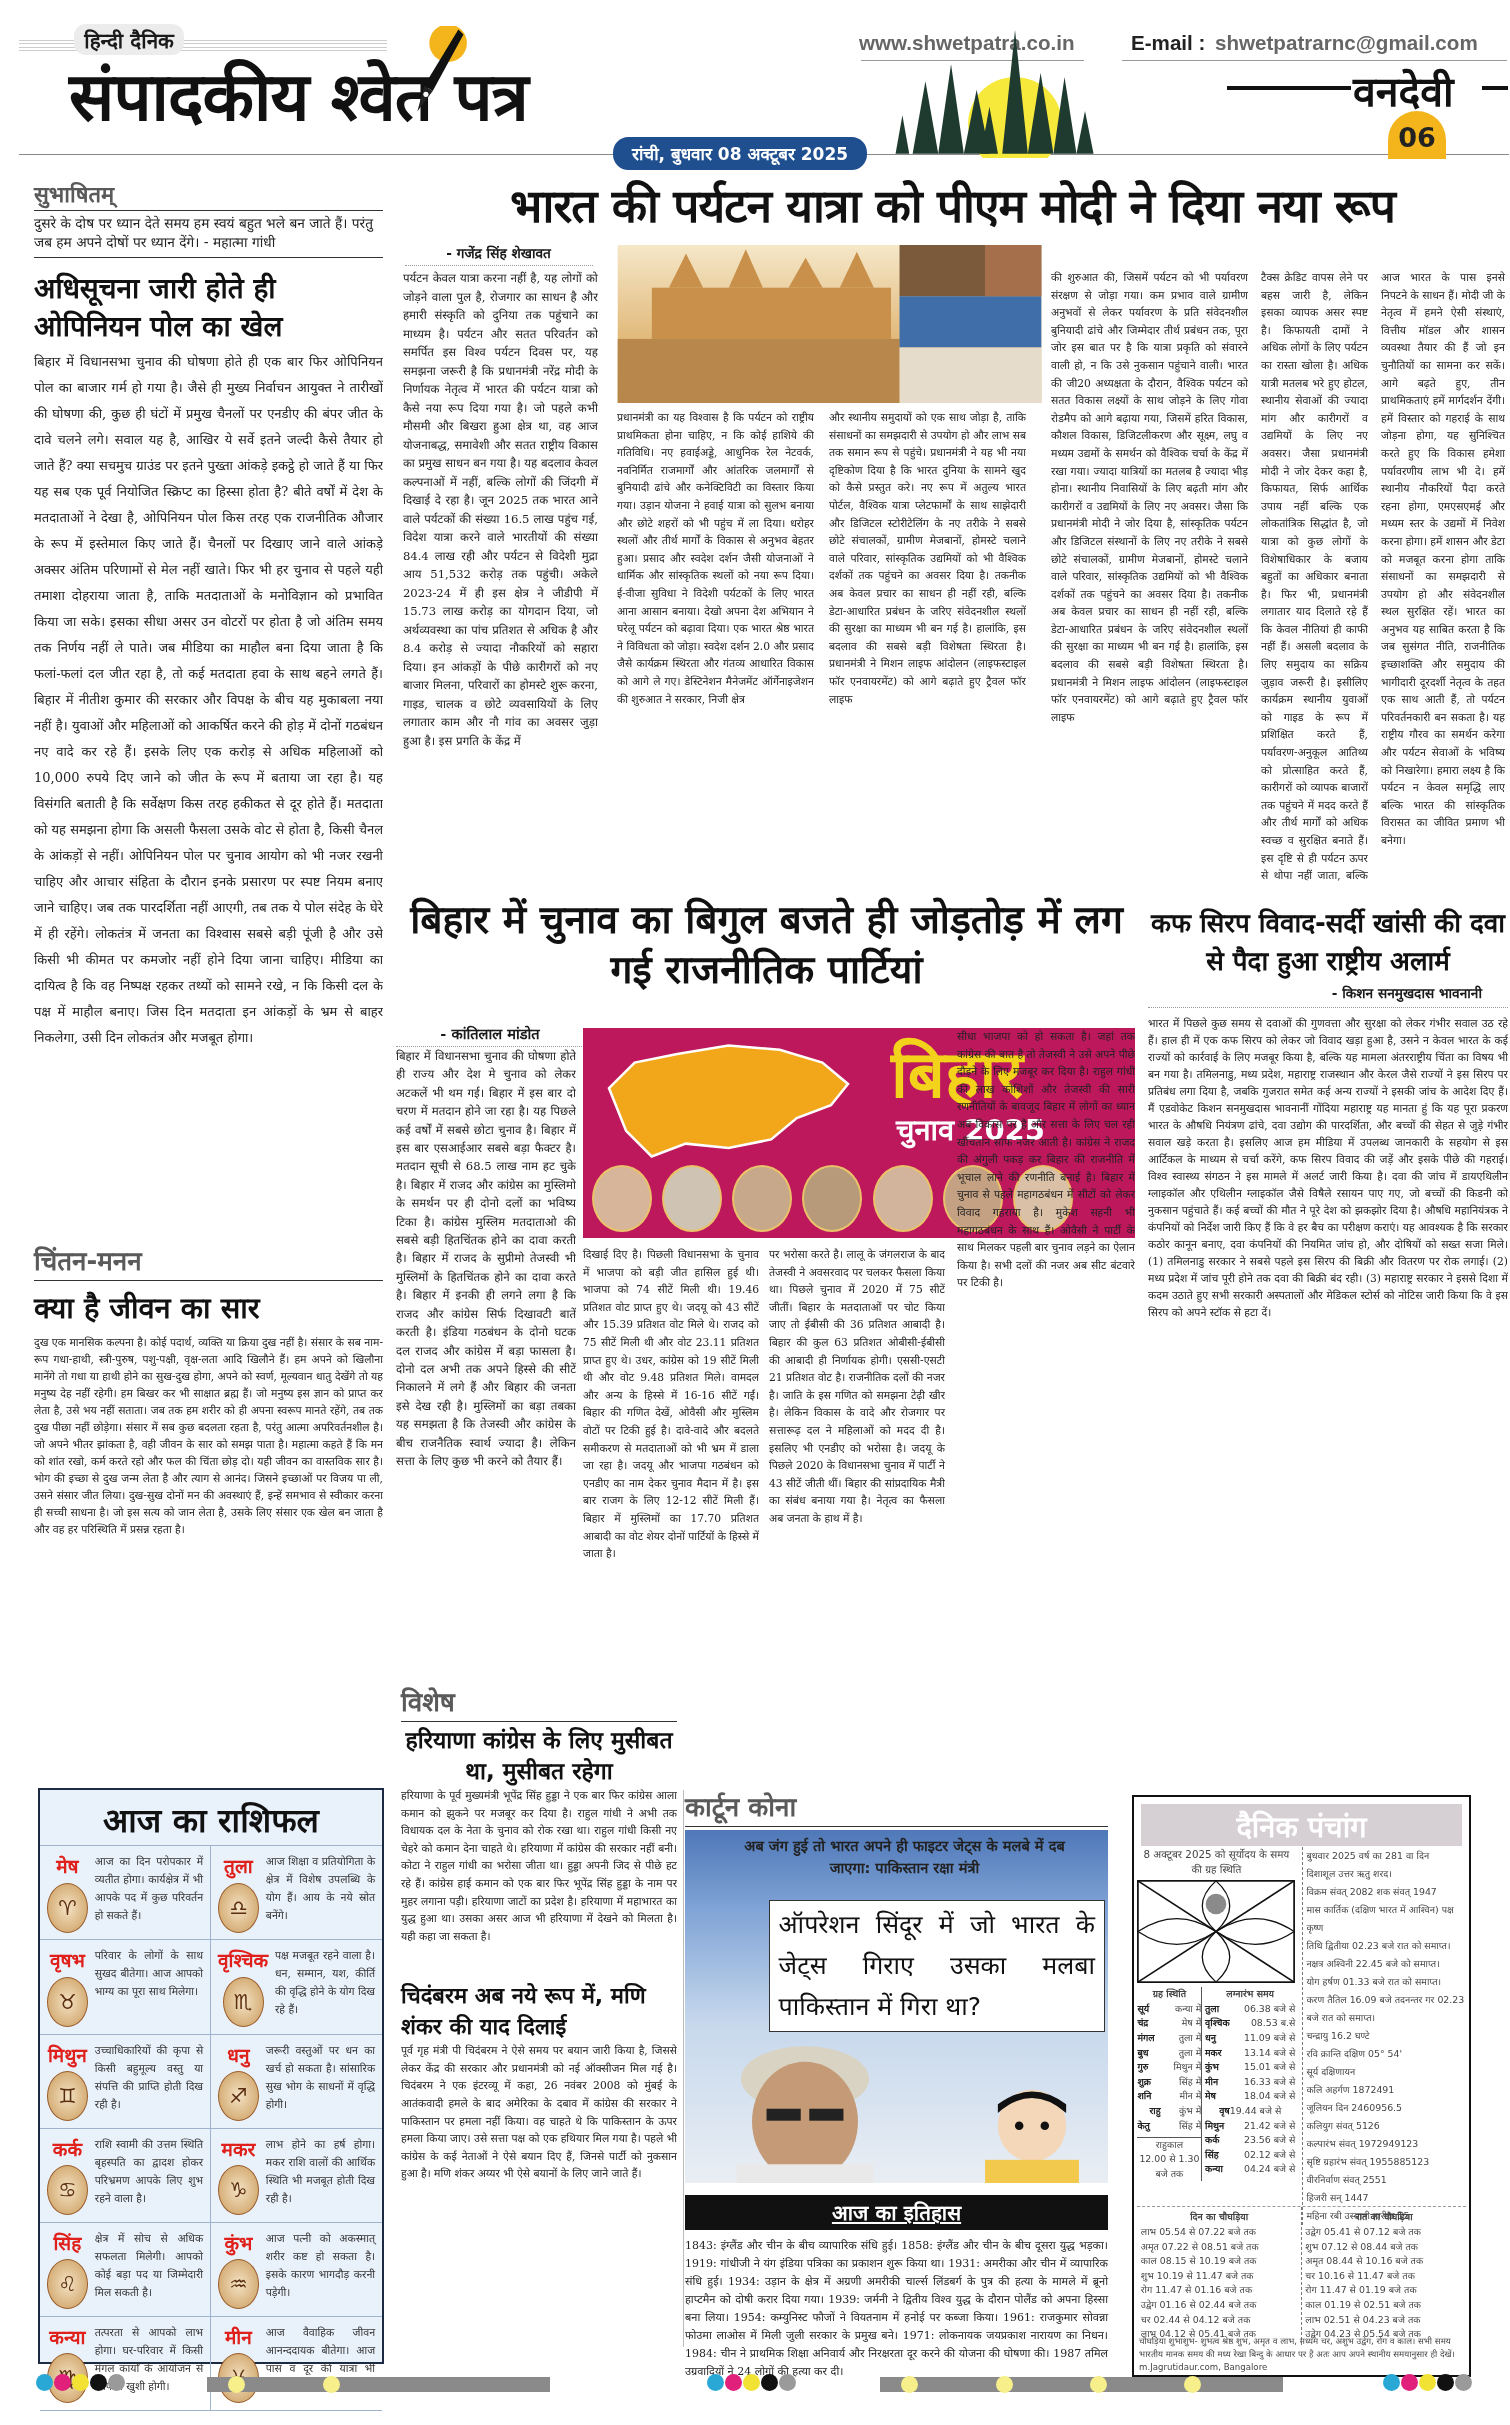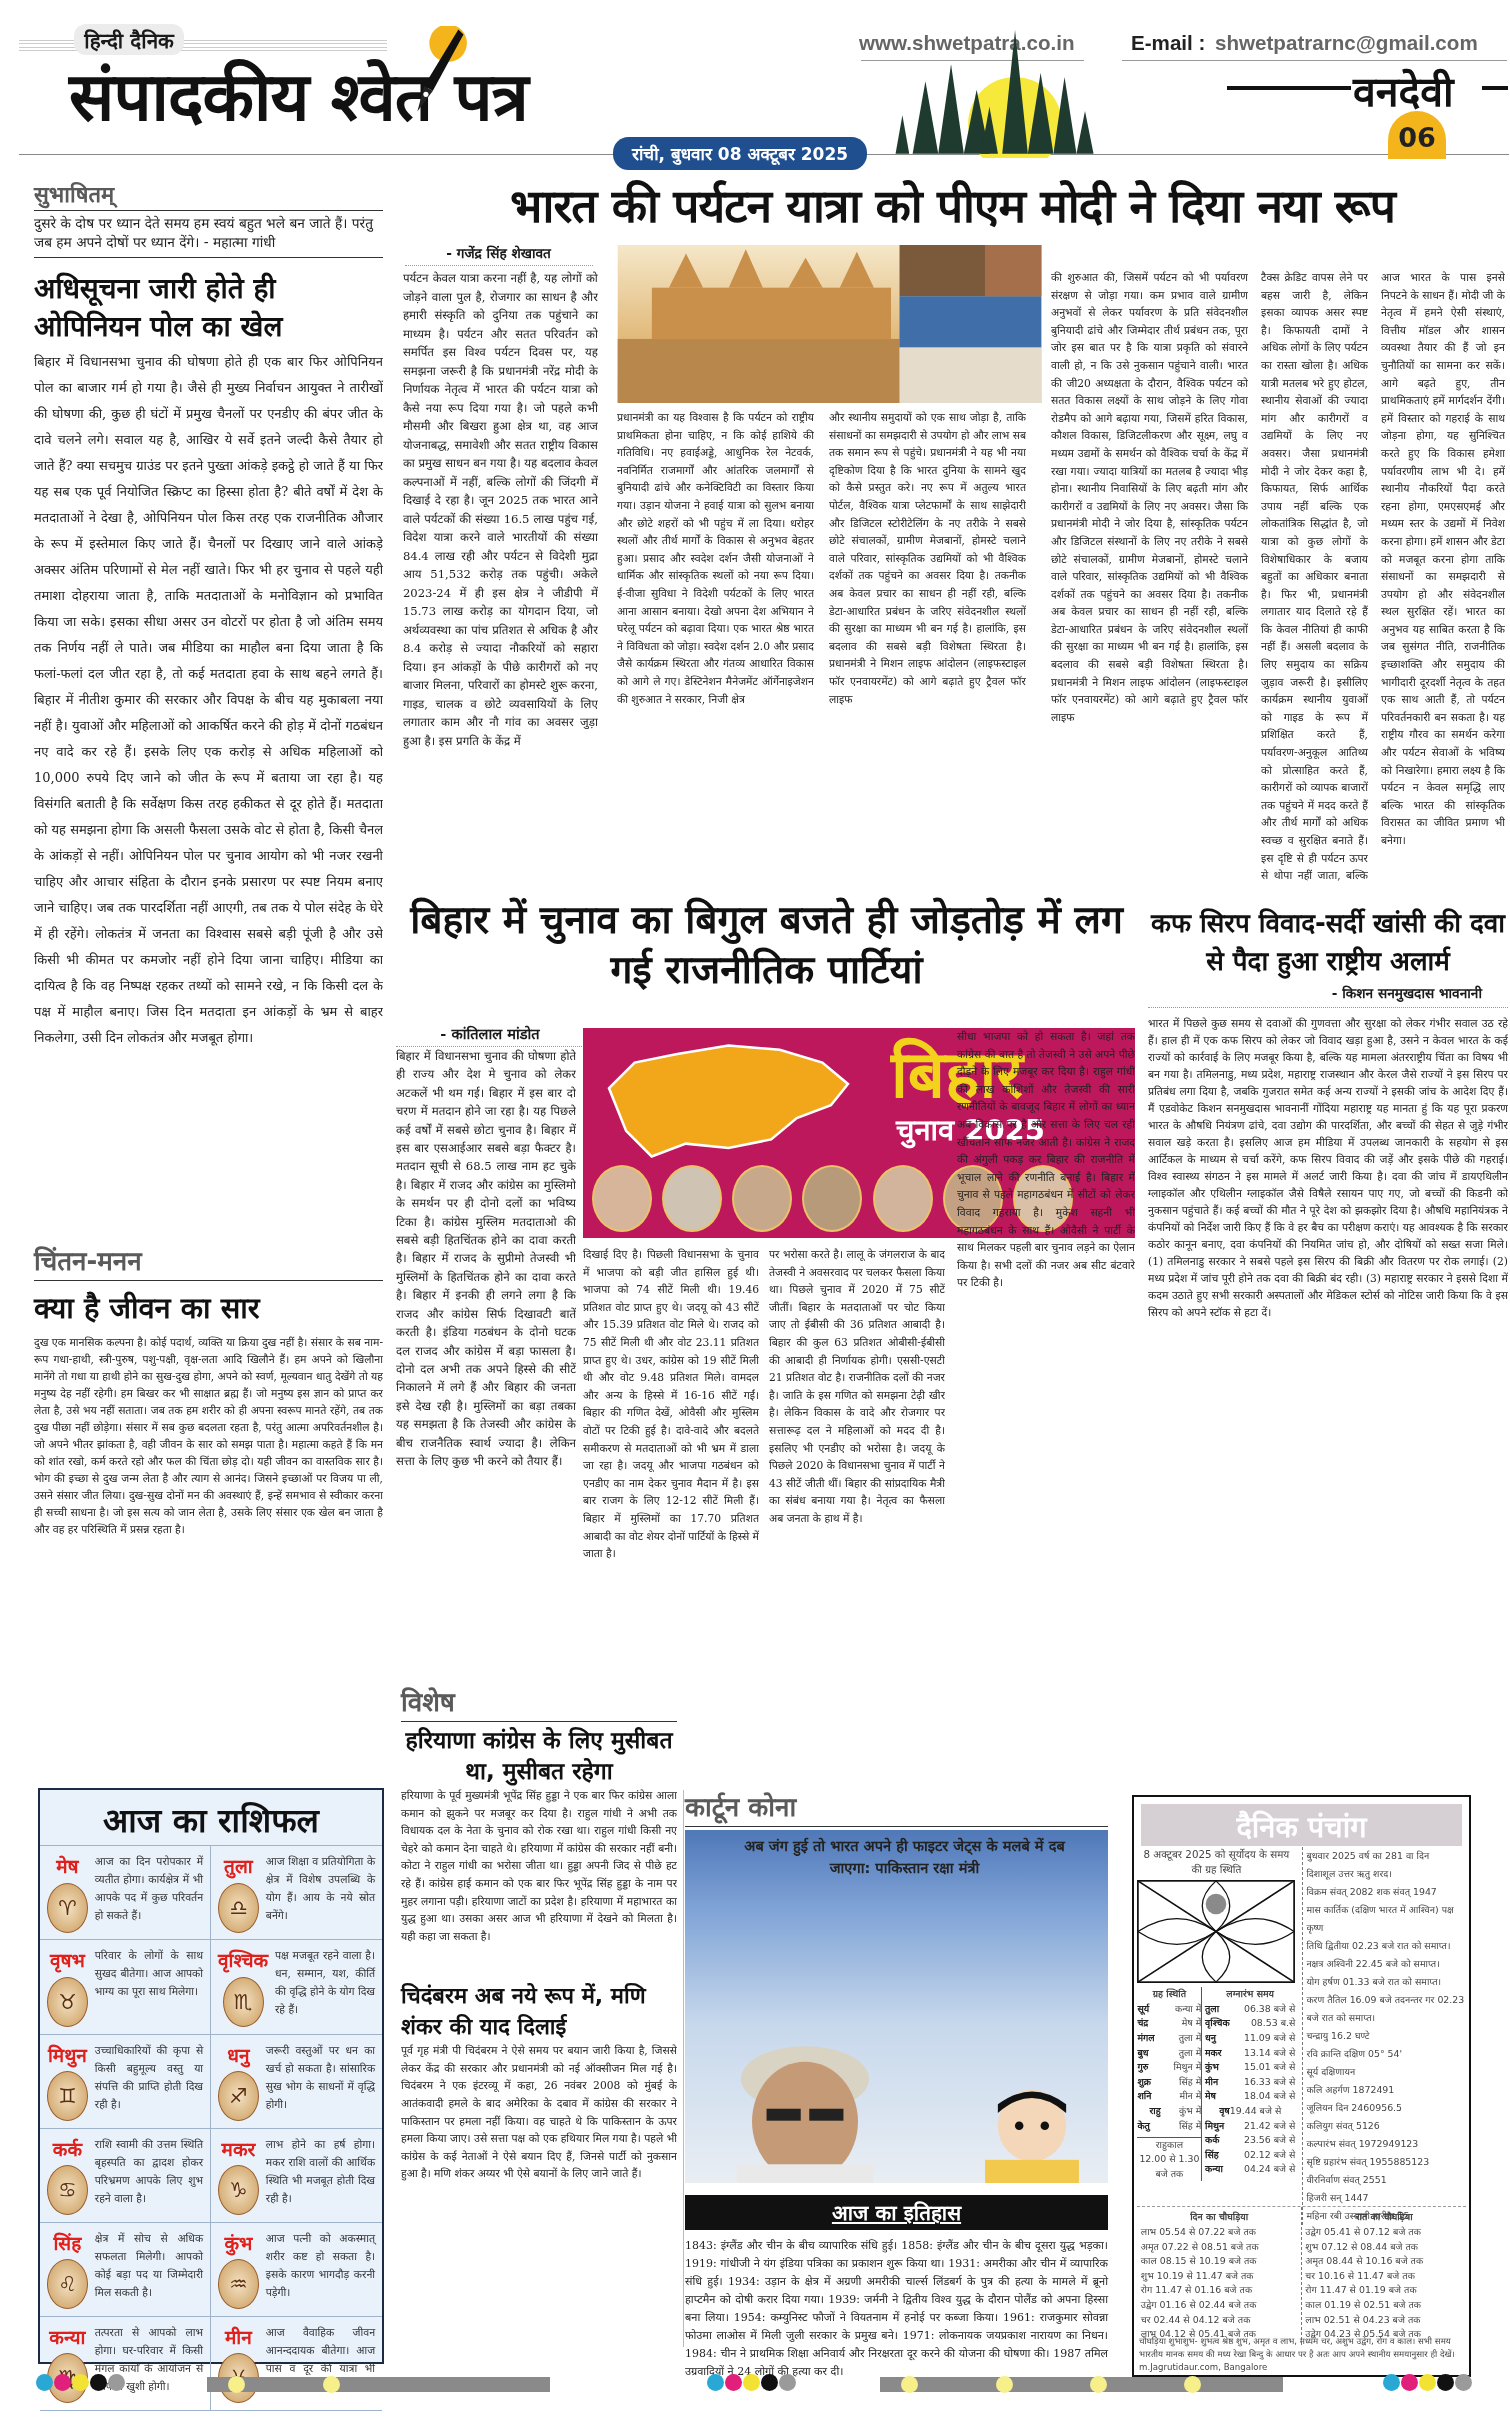--- a/index.html
+++ b/index.html
@@ -261,20 +261,21 @@
   <p class="col-text" style="height:188px;overflow:hidden">हरियाणा के पूर्व मुख्यमंत्री भूपेंद्र सिंह हुड्डा ने एक बार फिर कांग्रेस आला कमान को झुकने पर मजबूर कर दिया है। राहुल गांधी ने अभी तक विधायक दल के नेता के चुनाव को रोक रखा था। राहुल गांधी किसी नए चेहरे को कमान देना चाहते थे। हरियाणा में कांग्रेस की सरकार नहीं बनी। कोटा ने राहुल गांधी का भरोसा जीता था। हुड्डा अपनी जिद से पीछे हट रहे हैं। कांग्रेस हाई कमान को एक बार फिर भूपेंद्र सिंह हुड्डा के नाम पर मुहर लगाना पड़ी। हरियाणा जाटों का प्रदेश है। हरियाणा में महाभारत का युद्ध हुआ था। उसका असर आज भी हरियाणा में देखने को मिलता है। यही कहा जा सकता है।</p>
   <h2 class="headline" style="font-size:22px;line-height:31px;margin-top:5.1px">चिदंबरम अब नये रूप में, मणि शंकर की याद दिलाई</h2>
   <p class="col-text" style="height:206px;overflow:hidden">पूर्व गृह मंत्री पी चिदंबरम ने ऐसे समय पर बयान जारी किया है, जिससे लेकर केंद्र की सरकार और प्रधानमंत्री को नई ऑक्सीजन मिल गई है। चिदंबरम ने एक इंटरव्यू में कहा, 26 नवंबर 2008 को मुंबई के आतंकवादी हमले के बाद अमेरिका के दबाव में कांग्रेस की सरकार ने पाकिस्तान पर हमला नहीं किया। वह चाहते थे कि पाकिस्तान के ऊपर हमला किया जाए। उसे सत्ता पक्ष को एक हथियार मिल गया है। पहले भी कांग्रेस के कई नेताओं ने ऐसे बयान दिए हैं, जिनसे पार्टी को नुकसान हुआ है। मणि शंकर अय्यर भी ऐसे बयानों के लिए जाने जाते हैं।</p>
 </div>
 <div class="abs colrule" style="left:683px;top:1790px;height:557px"></div>
 
 <div class="abs" style="left:685px;top:1788px;width:423px">
   <div class="sec-label">कार्टून कोना</div>
   <div class="cartoon-bg" style="position:relative;height:353px;margin-top:3.4px;overflow:hidden">
     <div style="position:absolute;left:50px;right:34px;top:5.1px;text-align:center;font-size:14.6px;font-weight:bold;color:#222;line-height:22px">अब जंग हुई तो भारत अपने ही फाइटर जेट्स के मलबे में दब जाएगा: पाकिस्तान रक्षा मंत्री</div>
+    <div class="speech" style="position:absolute;left:84px;right:3.4px;top:70px">ऑपरेशन सिंदूर में जो भारत के जेट्स गिराए उसका मलबा पाकिस्तान में गिरा था?</div>
     <svg style="position:absolute;left:26px;top:206px" width="188" height="154" viewBox="0 0 220 180">
       <ellipse cx="110" cy="50" rx="75" ry="38" fill="#d9d3c3"></ellipse>
       <ellipse cx="110" cy="100" rx="62" ry="70" fill="#c59a76"></ellipse>
       <rect x="65" y="85" width="40" height="14" fill="#222"></rect>
         <rect x="115" y="85" width="40" height="14" fill="#222"></rect>
       <rect x="30" y="150" width="160" height="40" fill="#e9e9e9"></rect>
     </svg>
     <svg style="position:absolute;left:283px;top:257px" width="128" height="103" viewBox="0 0 150 120">
       <ellipse cx="75" cy="45" rx="40" ry="42" fill="#f4d7b8"></ellipse>
       <path d="M35 30 Q75 -5 115 30 L115 20 Q75 -10 35 20 Z" fill="#111"></path>

